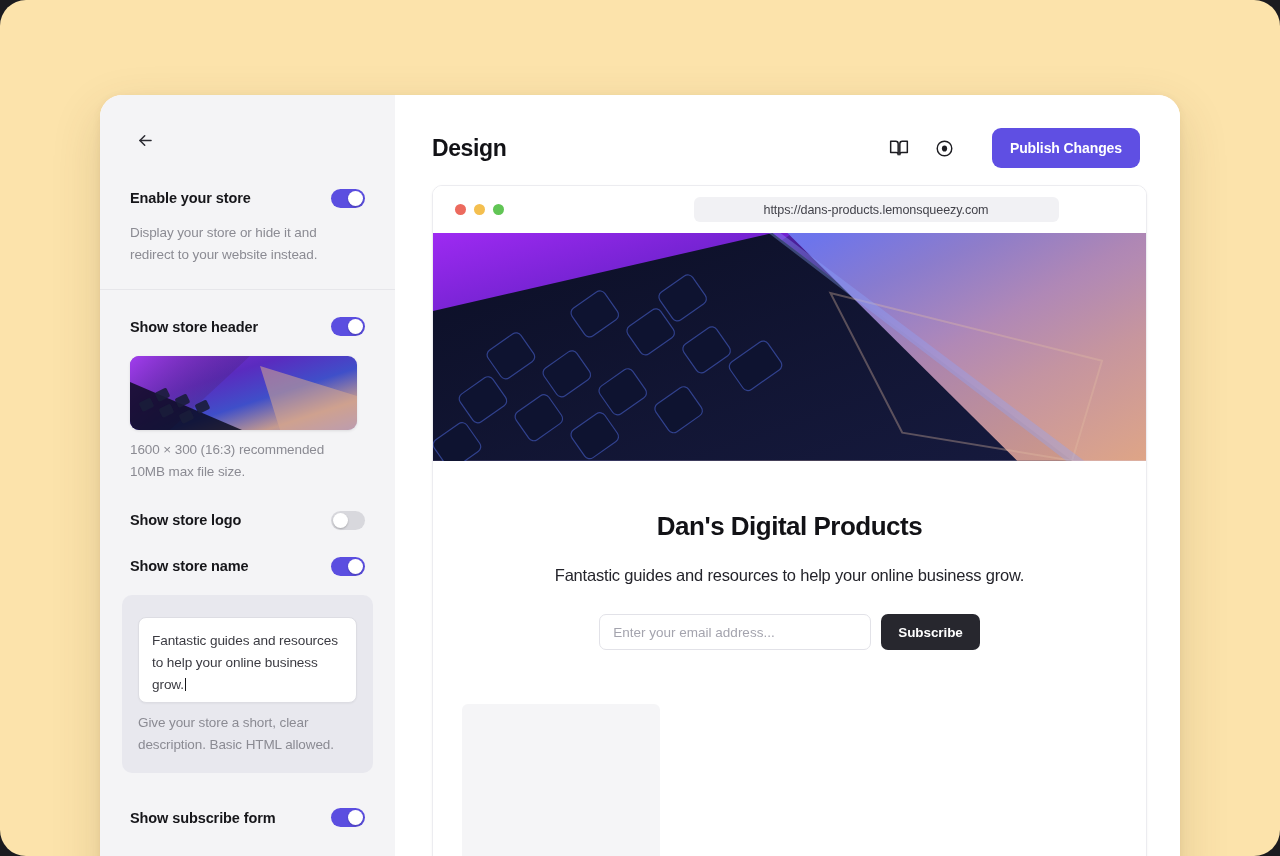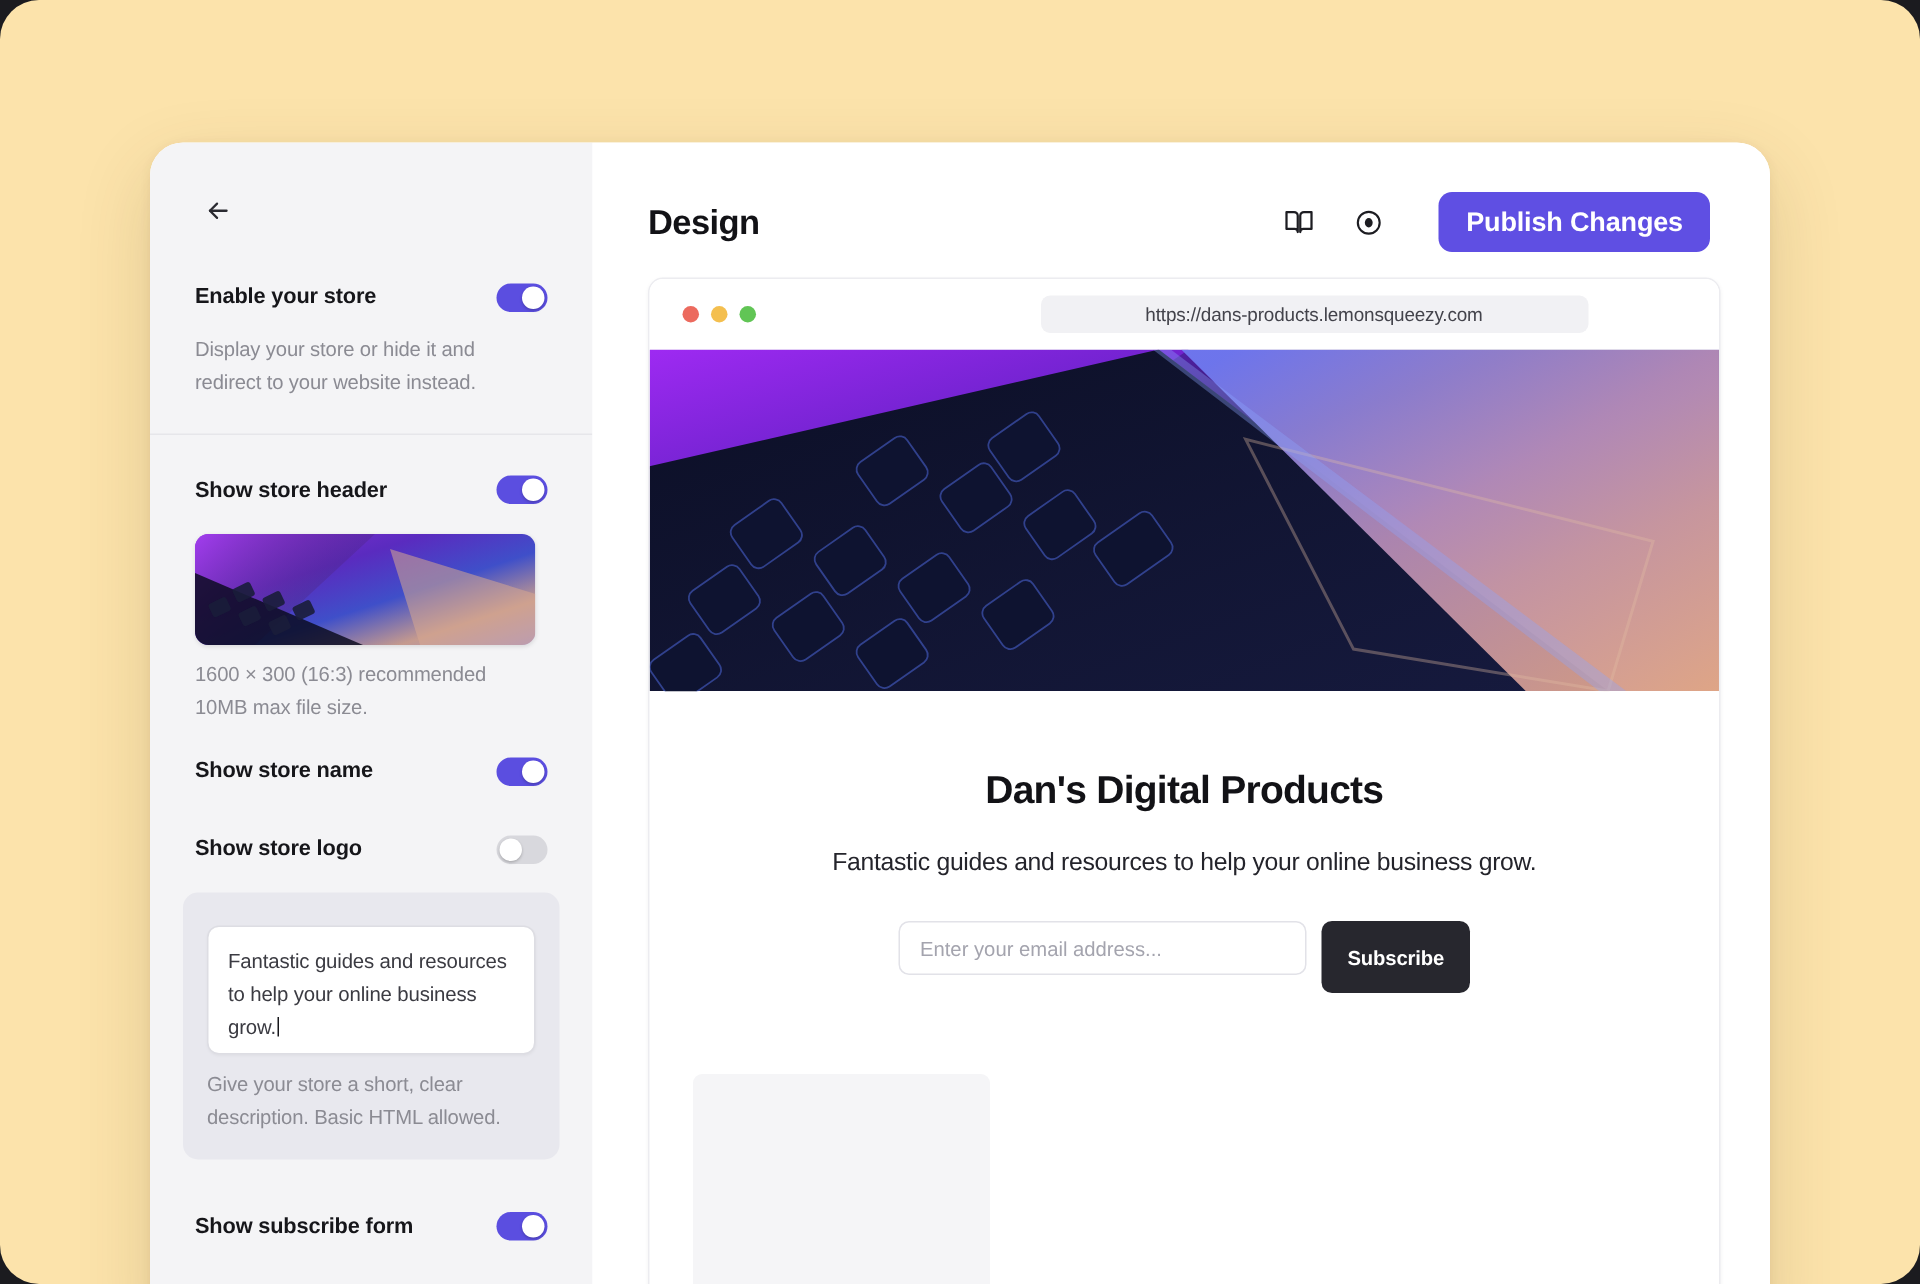--- a/index.html
+++ b/index.html
@@ -106,21 +106,21 @@
     height: 90px; display: flex; align-items: center;
     padding: 16px 40px 0 37px; gap: 16px;
   }
   #page-title { font-size: 23px; font-weight: 700; color: #121216; letter-spacing: -0.4px; flex: 1; }
   .icon-btn {
     width: 30px; height: 30px; display: flex; align-items: center; justify-content: center;
     cursor: pointer; color: #1d1d22;
   }
   #publish-btn {
     background: #5f4fe3; color: #fff; border: none;
-    font-family: inherit; font-size: 18px; font-weight: 700;
+    font-family: inherit; font-size: 14px; font-weight: 700;
     padding: 0 18px; height: 40px; border-radius: 9px; cursor: pointer;
     letter-spacing: -0.1px; margin-left: 16px;
   }
 
   
   #preview {
     margin: 0 33px 0 37px;
     border: 1px solid #ececf0;
     border-top-left-radius: 10px; border-top-right-radius: 10px;
     overflow: hidden; height: 700px; background:#fff;
@@ -143,21 +143,21 @@
   #store-name { font-size: 26px; font-weight: 700; color: #121216; letter-spacing: -0.5px; }
   #store-desc { font-size: 16.5px; color: #24242b; margin-top: 24px; letter-spacing: -0.2px; }
   #sub-form { margin-top: 29px; display: flex; justify-content: center; gap: 10px; }
   #email-input {
     width: 272px; height: 36px; border: 1px solid #e2e2e8; border-radius: 7px;
     padding: 0 13px; font-family: inherit; font-size: 13.5px; color: #2b2b31;
     background:#fff;
   }
   #email-input::placeholder { color: #a4a4ae; }
   #subscribe-btn {
-    height: 48px; padding: 0 17px; border: none; border-radius: 7px;
+    height: 36px; padding: 0 17px; border: none; border-radius: 7px;
     background: #27272e; color: #fff; font-family: inherit;
     font-size: 13.5px; font-weight: 600; cursor: pointer; letter-spacing: -0.1px;
   }
   #product-grid { margin-top: 54px; padding: 0 0 0 29px; display: flex; gap: 30px; }
   .product-card { width: 198px; height: 198px; background: #f5f5f7; border-radius: 6px; }
 </style>
 </head>
 <body>
 
 <div id="stage">
@@ -224,33 +224,33 @@
               <polygon points="130,10 227,40 227,74 150,74" fill="#d7a78f" opacity=".55"></polygon>
             </svg>
           </div>
 
           <div class="s-help">
             <span>1600 × 300 (16:3) recommended</span><br>
             <span>10MB max file size.</span>
           </div>
         </div>
 
+        <div class="s-block" style="margin-top:22px;">
+          <div class="s-row">
+            <span class="s-label">Show store logo</span>
+            <div class="toggle">
+              <span class="knob"></span>
+            </div>
+          </div>
+        </div>
+
         <div class="s-block" style="margin-top:16px;">
           <div class="s-row">
             <span class="s-label">Show store name</span>
             <div class="toggle on">
-              <span class="knob"></span>
-            </div>
-          </div>
-        </div>
-
-        <div class="s-block" style="margin-top:22px;">
-          <div class="s-row">
-            <span class="s-label">Show store logo</span>
-            <div class="toggle">
               <span class="knob"></span>
             </div>
           </div>
         </div>
 
         <div class="group-highlight" style="margin-top:14px;">
           <div class="s-block">
 
             <div class="textarea-box" contenteditable="false" style=""><span>Fantastic guides and resources to help your online business grow.</span><span class="caret"></span></div>
 

